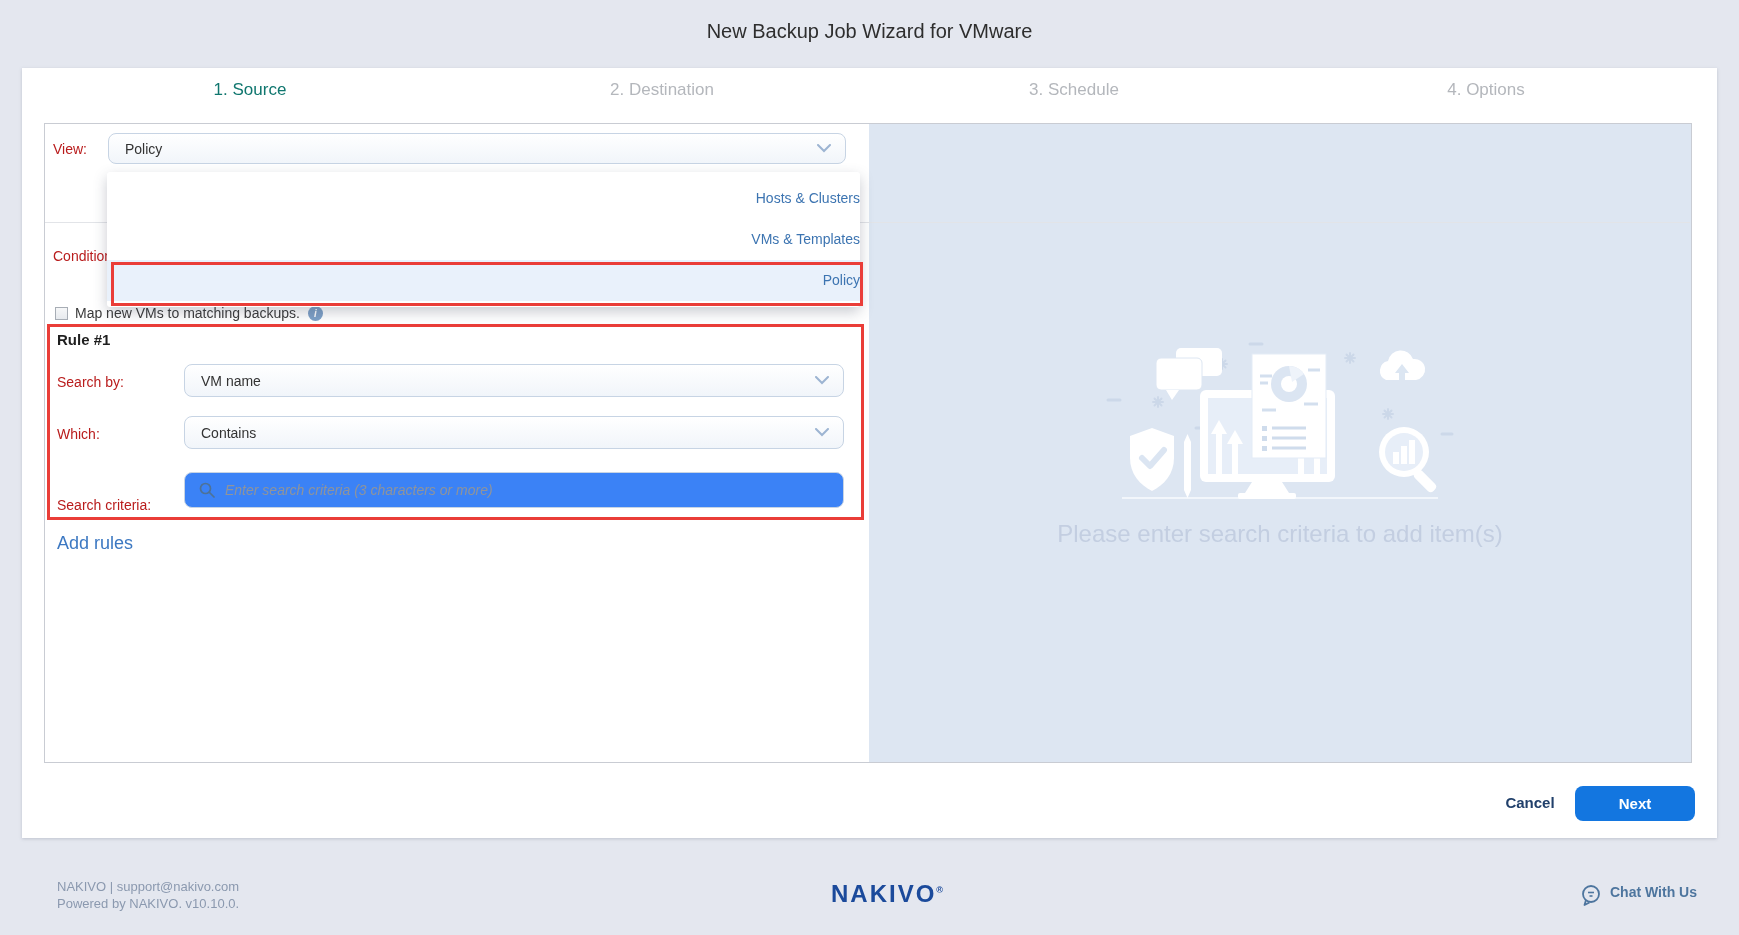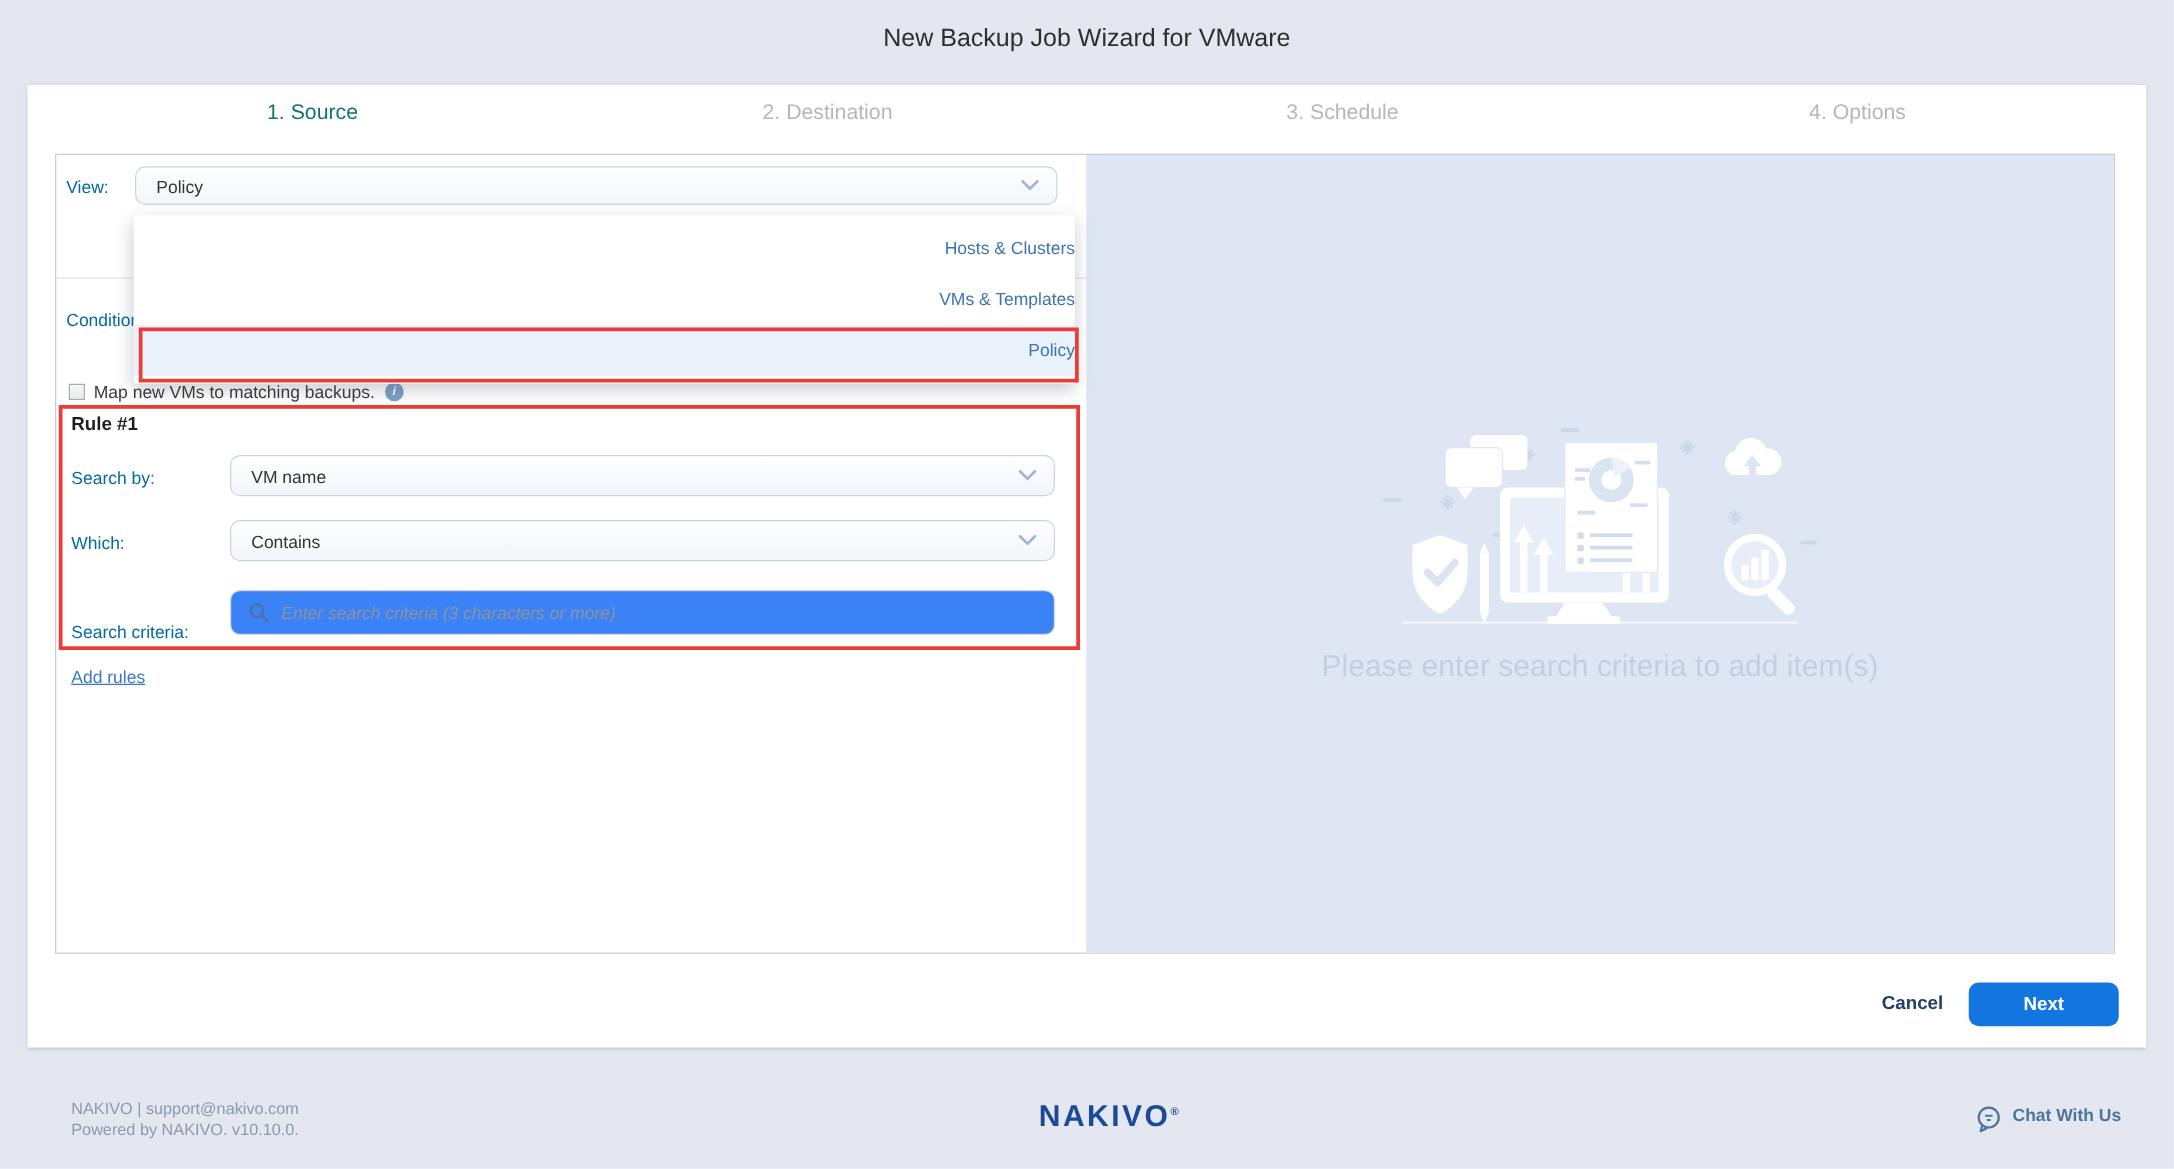--- a/index.html
+++ b/index.html
@@ -33,21 +33,21 @@
   #inner-panel {
     left:44px; top:123px; width:1648px; height:640px;
     border:1px solid #c9ccd3; background:#fff;
   }
   #right-panel {
     left:869px; top:124px; width:822px; height:638px;
     background:#dde6f2;
   }
 
   
-  .field-label { font-size:14px; color:#0369a1; }
+  .field-label { font-size:14px; color:#b91c1c; }
 
   .select {
     background:linear-gradient(#ffffff,#f1f5fa);
     border:1px solid #c7d4e4; border-radius:8px;
     display:flex; align-items:center;
     padding:0 14px 0 16px; font-size:14px; color:#333;
     cursor:pointer;
   }
   .select .val { flex:1; }
   .chev { width:14px; height:9px; flex:0 0 auto; }
@@ -103,21 +103,21 @@
     background:#3b82f6; border:1px solid #c7d4e4; border-radius:8px;
     display:flex; align-items:center; padding:0 12px 0 14px;
   }
   #criteria-input {
     flex:1; border:none; outline:none; font-size:14px; color:#333;
     background:transparent; margin-left:10px;
     font-family:"Liberation Sans", sans-serif;
   }
   #criteria-input::placeholder { font-style:italic; color:#8f949b; }
 
-  #add-rules { left:57px; top:533px; font-size:14px; color:#3c78c2; cursor:pointer;text-decoration:underline; }
+  #add-rules { left:57px; top:533px; font-size:18px; color:#3c78c2; cursor:pointer; }
 
   
   #empty-illustration { left:1100px; top:340px; }
   #empty-message {
     left:869px; top:520px; width:822px; text-align:center;
     font-size:24px; color:#c3cee1;
   }
 
   
   #cancel-button {

